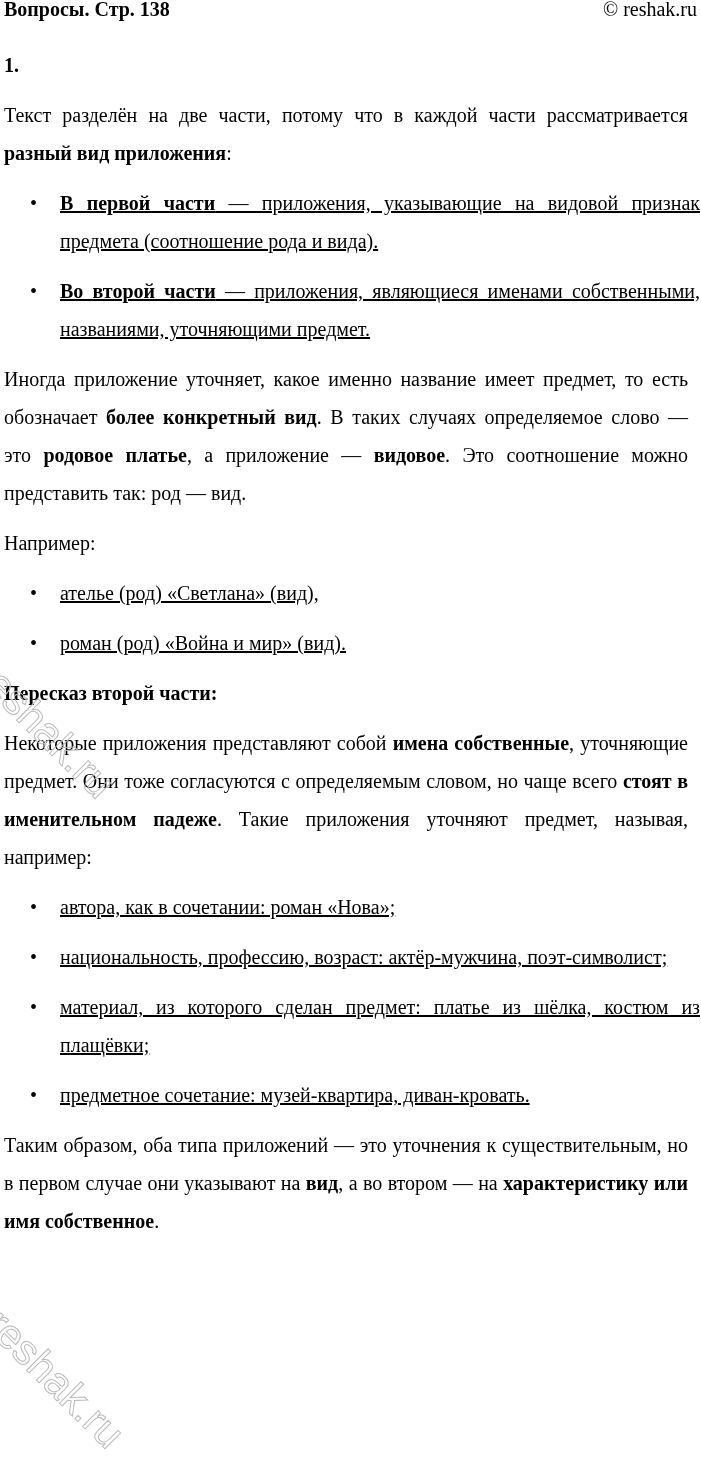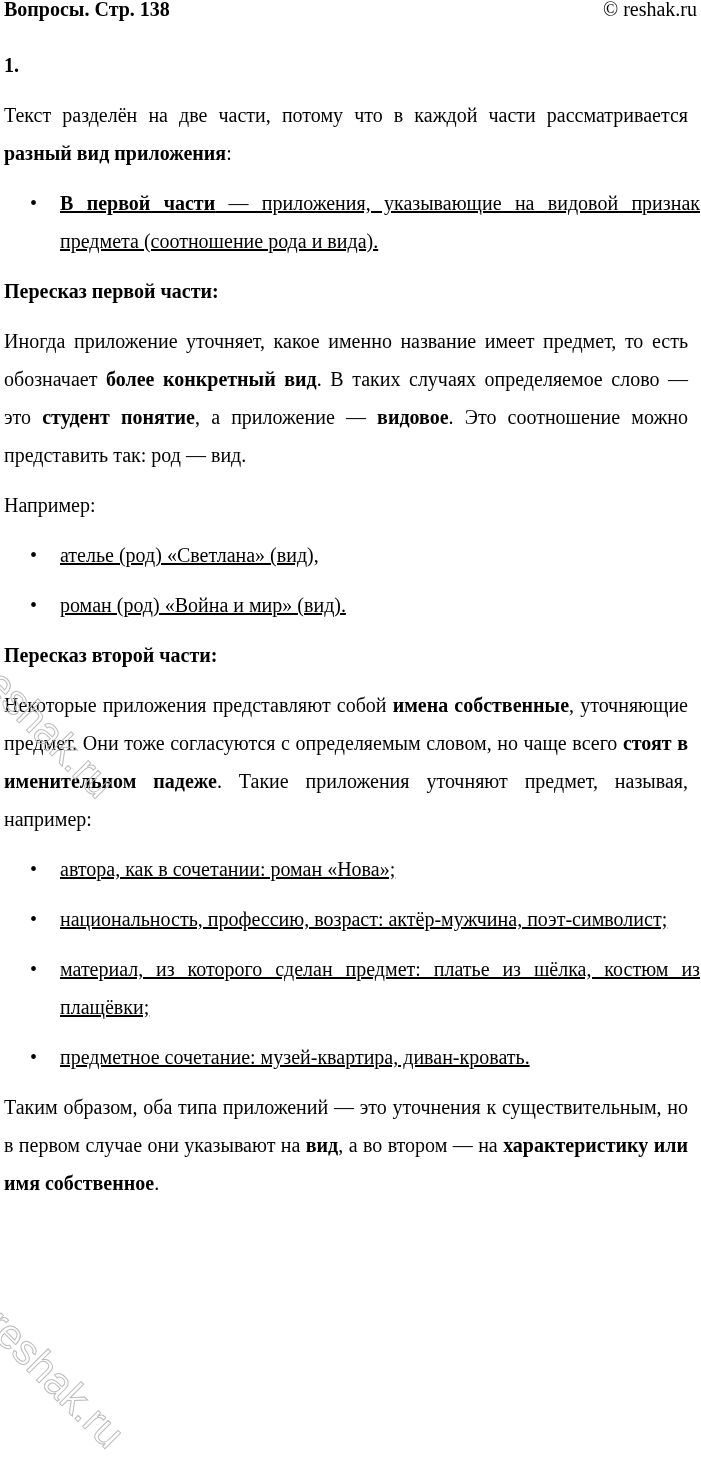--- a/index.html
+++ b/index.html
@@ -23,23 +23,23 @@
 <div class="hdr">
   <span class="title">Вопросы. Стр. 138</span>
   <span class="copy">© reshak.ru</span>
 </div>
 
 <div class="content">
   <div class="num">1.</div>
   <p><span>Текст разделён на две части, потому что в каждой части рассматривается </span><b>разный вид приложения</b><span>:</span></p>
   <ul>
     <li><b>В первой части</b><span> — приложения, указывающие на видовой признак предмета (соотношение рода и вида).</span></li>
+    <li><b>Во второй части</b><span> — приложения, являющиеся именами собственными, названиями, уточняющими предмет.</span></li>
   </ul>
-  <h3>Пересказ первой части:</h3>
-  <p><span>Иногда приложение уточняет, какое именно название имеет предмет, то есть обозначает </span><b>более конкретный вид</b><span>. В таких случаях определяемое слово — это </span><b>студент понятие</b><span>, а приложение — </span><b>видовое</b><span>. Это соотношение можно представить так: род — вид.</span></p>
+  <p><span>Иногда приложение уточняет, какое именно название имеет предмет, то есть обозначает </span><b>более конкретный вид</b><span>. В таких случаях определяемое слово — это </span><b>родовое платье</b><span>, а приложение — </span><b>видовое</b><span>. Это соотношение можно представить так: род — вид.</span></p>
   <p>Например:</p>
   <ul>
     <li>ателье (род) «Светлана» (вид),</li>
     <li>роман (род) «Война и мир» (вид).</li>
   </ul>
   <h3>Пересказ второй части:</h3>
   <p><span>Некоторые приложения представляют собой </span><b>имена собственные</b><span>, уточняющие предмет. Они тоже согласуются с определяемым словом, но чаще всего </span><b>стоят в именительном падеже</b><span>. Такие приложения уточняют предмет, называя, например:</span></p>
   <ul>
     <li>автора, как в сочетании: роман «Нова»;</li>
     <li>национальность, профессию, возраст: актёр-мужчина, поэт-символист;</li>

